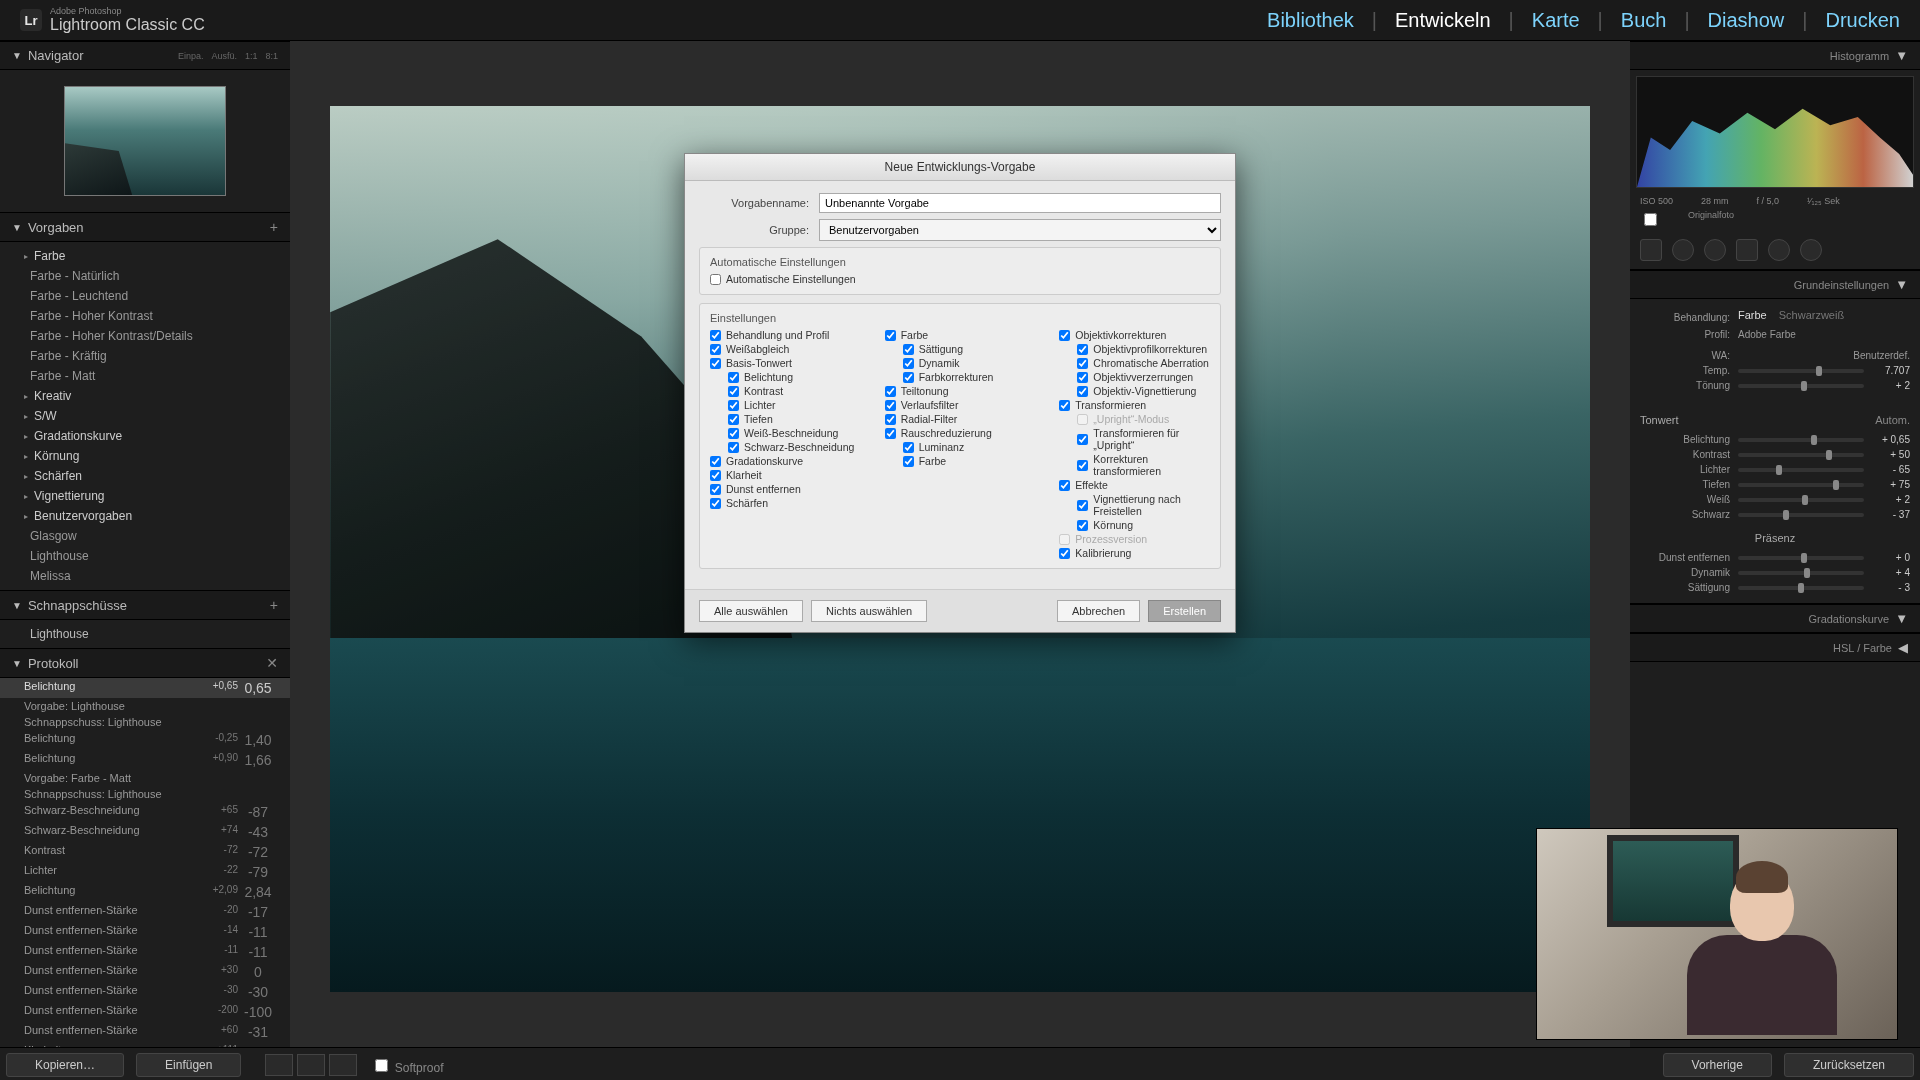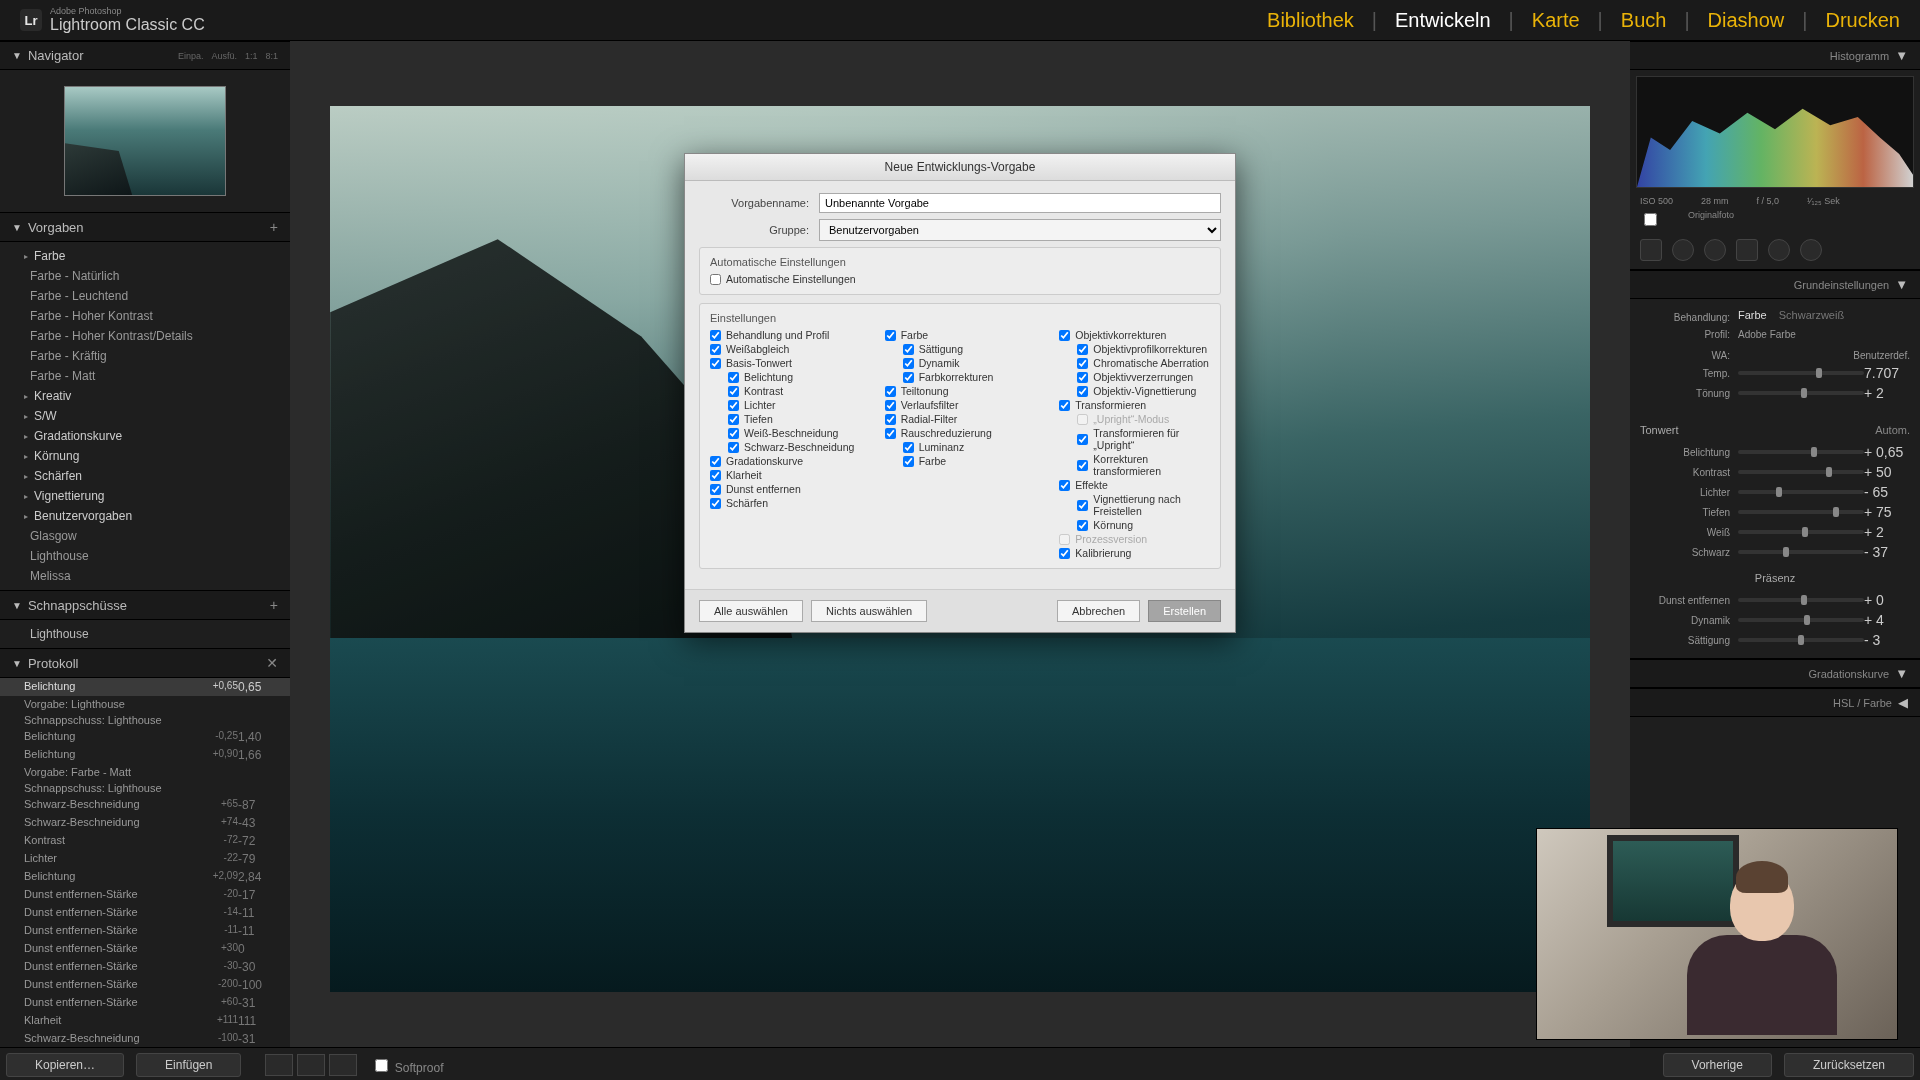--- a/index.html
+++ b/index.html
@@ -3,21 +3,21 @@
 <meta charset="utf-8">
 <style>
 html,body{margin:0;padding:0;width:1920px;height:1080px;background:#1a1a1a;font-family:"Helvetica Neue",Arial,sans-serif;font-size:12px;color:#ccc;overflow:hidden;position:relative}
 
 .topbar{height:40px;background:#1a1a1a;display:flex;align-items:center;padding:0 20px;border-bottom:1px solid #000}
 .logo{display:flex;align-items:center;gap:8px}
 .logo-icon{width:22px;height:22px;background:#2a2a2a;border-radius:4px;display:flex;align-items:center;justify-content:center;color:#e6e6e6;font-weight:bold;font-size:13px}
 .logo-text small{display:block;font-size:9px;color:#888;line-height:1}
 .logo-text span{font-size:16px;color:#ccc}
 .modules{margin-left:auto;display:flex;gap:18px;font-size:20px;color:#aaa}
-.modules a{color:#eab308;text-decoration:none}
+.modules a{color:#7dd3fc;text-decoration:none}
 .modules a.active{color:#fff}
 .modules .sep{color:#555}
 
 .main{display:flex;height:calc(100% - 40px - 34px)}
 .panel{width:290px;background:#1e1e1e;display:flex;flex-direction:column;overflow:hidden}
 .panel.right{width:290px}
 .panel-section-hdr{background:#1a1a1a;color:#bbb;font-size:13px;padding:6px 12px;display:flex;align-items:center;border-top:1px solid #000;border-bottom:1px solid #000}
 .panel-section-hdr .tri{margin-right:6px;font-size:10px}
 .panel-section-hdr .rlbl{margin-left:auto;font-size:11px;color:#888}
 .panel-section-hdr .plus{margin-left:auto;color:#888;font-size:14px}
@@ -27,21 +27,21 @@
 .tree{padding:4px 0;font-size:12px}
 .tree-item{padding:3px 12px 3px 30px;color:#bbb;cursor:pointer;display:flex;align-items:center}
 .tree-item.lvl1{color:#999;font-size:12px}
 .tree-group{padding:3px 12px 3px 24px;color:#ccc;display:flex;align-items:center;gap:6px}
 .tree-group .tri{font-size:8px;color:#888}
 .history{flex:1;overflow:auto;font-size:11px}
 .history-row{display:flex;padding:2px 12px 2px 24px;color:#999}
 .history-row.sel{background:#3a3a3a;color:#ddd}
 .history-row .hlbl{flex:1}
 .history-row .v1{width:60px;text-align:right;color:#777;font-size:10px}
-.history-row .v2{width:40px;text-align:left;color:#777;font-size:12px}
+.history-row .v2{width:40px;text-align:center;color:#777;font-size:14px}
 .history-row.sel .v1,.history-row.sel .v2{color:#ccc}
 
 .canvas{flex:1;background:#2b2b2b;position:relative;display:flex;align-items:center;justify-content:center}
 .photo{width:94%;height:88%;margin-top:10px;background:
  linear-gradient(175deg, rgba(200,220,210,.9) 0%, rgba(140,180,175,.8) 22%, rgba(60,110,110,.85) 42%, rgba(20,60,65,.95) 62%, #082226 100%),
  radial-gradient(ellipse at 35% 20%, rgba(255,250,230,.5), transparent 50%);
  position:relative;overflow:hidden}
 .photo::before{content:"";position:absolute;left:0;bottom:30%;width:38%;height:55%;background:linear-gradient(160deg,#3a4644 0%,#1c2826 50%,#0a1413 100%);clip-path:polygon(0 15%,35% 0,65% 20%,90% 48%,100% 100%,0 100%);filter:brightness(.7)}
 .photo::after{content:"";position:absolute;left:0;bottom:0;width:100%;height:40%;background:linear-gradient(180deg,#1a4a50 0%,#0d2e34 50%,#061a1e 100%)}
 
@@ -57,21 +57,21 @@
  clip-path:polygon(0 100%,5% 40%,12% 55%,20% 20%,30% 35%,40% 10%,50% 30%,60% 5%,70% 25%,80% 15%,88% 40%,95% 60%,100% 85%,100% 100%)}
 .info-row{display:flex;gap:28px;font-size:9px;color:#888;padding:2px 10px}
 .toolstrip{display:flex;gap:10px;padding:8px 10px;border-bottom:1px solid #000}
 .tool{width:20px;height:20px;border:1px solid #444;border-radius:50%;background:#2a2a2a}
 .tool.rect{border-radius:3px}
 .r-section{padding:8px 10px;border-bottom:1px solid #000}
 .r-row{display:flex;align-items:center;font-size:10px;color:#999;padding:2px 0}
 .r-row .rl{width:90px;text-align:right;padding-right:8px}
 .r-row .slider{flex:1;height:4px;background:#333;position:relative;border-radius:2px}
 .r-row .slider .knob{position:absolute;top:-3px;width:6px;height:10px;background:#888;border-radius:2px}
-.r-row .val{width:46px;text-align:left;font-size:14px;color:#ccc}
+.r-row .val{width:46px;text-align:right;font-size:10px;color:#ccc}
 .r-hdr{display:flex;font-size:11px;color:#aaa;padding:2px 0 6px}
 .r-hdr .auto{margin-left:auto;color:#888}
 .mode-tabs{display:flex;font-size:11px;gap:12px;padding-bottom:4px}
 .mode-tabs span{color:#777}
 .mode-tabs span.on{color:#ddd}
 .curve-box{height:170px;margin:4px;background:#151515;border:1px solid #333;position:relative}
 .curve-box svg{position:absolute;inset:0}
 
 .bottom{height:34px;background:#1e1e1e;display:flex;align-items:center;border-top:1px solid #000}
 .bottom .btn{background:#2f2f2f;color:#ccc;font-size:12px;padding:4px 28px;margin:0 6px;border:1px solid #444;border-radius:3px}

